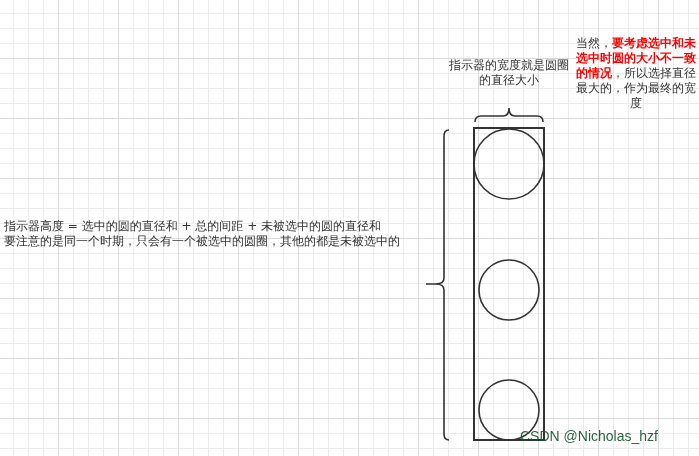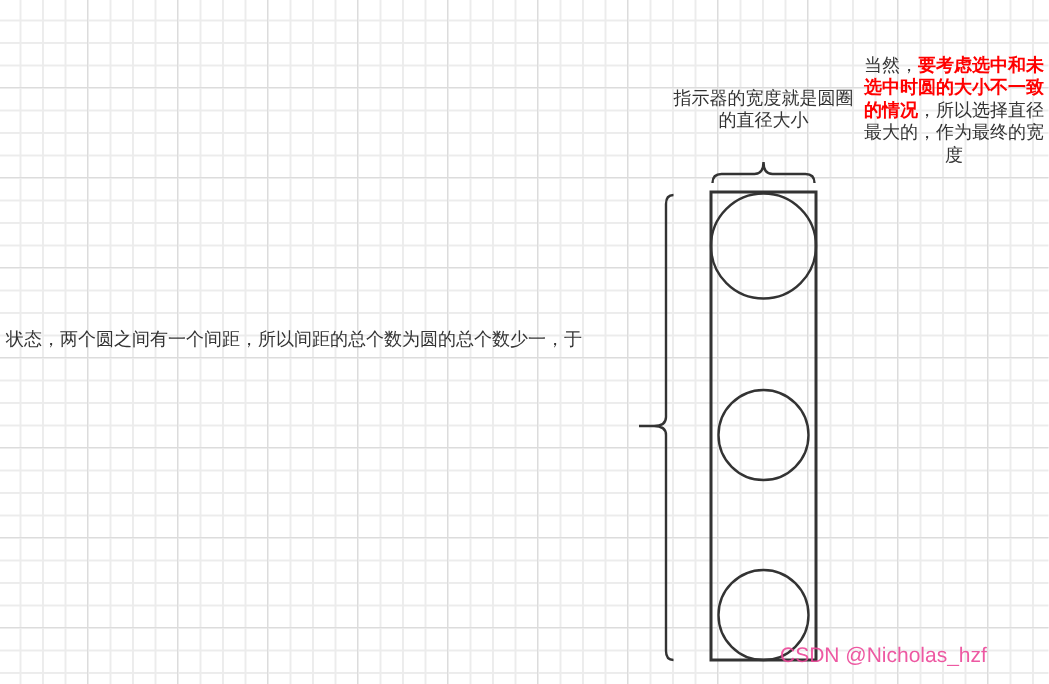--- a/index.html
+++ b/index.html
@@ -16,27 +16,28 @@
     font-family: "DejaVu Sans", sans-serif;
     color:#333;
   }
   .note { position:absolute; font-size:12px; line-height:15px; color:#333; }
   .red { color:#ff0000; font-weight:bold; }
   #left-note { left:4px; top:219px; width:440px; }
   #left-note .line { display:block; white-space:nowrap; }
   #top-note { left:445px; top:58px; width:128px; text-align:center; }
   #right-note { left:574px; top:36px; width:124px; text-align:center; }
   #diagram { position:absolute; left:0; top:0; }
-  #watermark { position:absolute; left:520px; top:428px; font-size:14px; color:#ec4899; font-family:"Liberation Sans", sans-serif; opacity:0.9; }
+  #watermark { position:absolute; left:520px; top:428px; font-size:14px; color:#14532d; font-family:"Liberation Sans", sans-serif; opacity:0.9; }
 </style>
 </head>
 <body>
 
 <div id="left-note" class="note">
-  <span class="line">状态，两个圆之间有一个间距，所以间距的总个数为圆的总个数少一，于</span>
+  <span class="line">指示器高度 = 选中的圆的直径和 + 总的间距 + 未被选中的圆的直径和</span>
+  <span class="line">要注意的是同一个时期，只会有一个被选中的圆圈，其他的都是未被选中的</span>
 </div>
 
 <div id="top-note" class="note">指示器的宽度就是圆圈的直径大小</div>
 
 <div id="right-note" class="note">
   <span>当然，</span><span class="red">要考虑选中和未选中时圆的大小不一致的情况</span><span>，所以选择直径最大的，作为最终的宽度</span>
 </div>
 
 <svg id="diagram" width="699" height="456">
 

